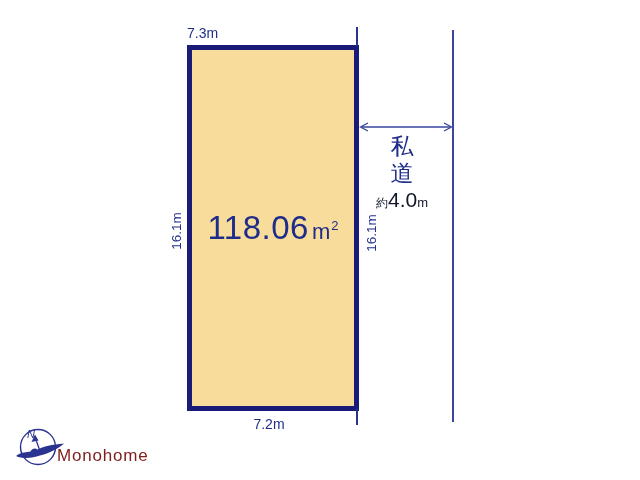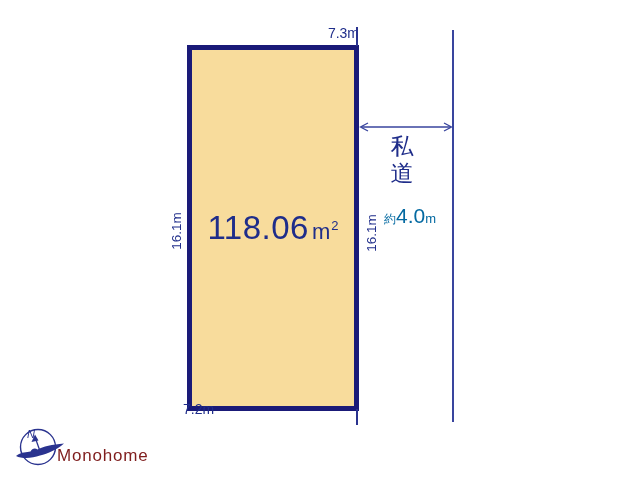--- a/index.html
+++ b/index.html
@@ -30,22 +30,22 @@
     color: #1f2d8a;
     display: flex;
     align-items: baseline;
   }
   .area-value { font-size: 33px; letter-spacing: 0.5px; }
   .area-unit  { font-size: 22px; margin-left: 3px; }
   .area-unit-sup { font-size: 13px; position: relative; top: -9px; margin-left: 1px; }
 
   
   .dim { position: absolute; font-size: 14px; color: #1f2d8a; white-space: nowrap; }
-  .dim-top    { left: 187px; top: 25px;  width: 172px; text-align: right; }
-  .dim-bottom { left: 183px; top: 401px; width: 172px; }
+  .dim-top    { left: 187px; top: 25px;  width: 172px; text-align: left; }
+  .dim-bottom { left: 183px; top: 416px; width: 172px; text-align: center; }
   .dim-rot {
     transform: translate(-50%, -50%) rotate(-90deg);
     font-size: 13.5px;
   }
   .dim-left  { left: 176px; top: 231px; }
   .dim-right { left: 371px; top: 233px; }
 
   
   .tick {
     position: absolute;
@@ -73,24 +73,23 @@
     width: 60px;
     text-align: center;
     font-size: 23px;
     line-height: 27px;
     color: #1f2d8a;
   }
   .road-width {
     position: absolute;
     left: 368px; top: 188px;
     width: 68px;
-    text-align: right;
-    color: #0369a1;
+    text-align: center;
+    color: #0f172a;
     white-space: nowrap;
-    margin-top: 16px;
   }
   .road-width .w-prefix { font-size: 12px; }
   .road-width .w-value  { font-size: 21px; }
   .road-width .w-unit   { font-size: 13px; }
 
   
   .compass {
     position: absolute;
     left: 14px; top: 421px;
     width: 52px; height: 52px;

